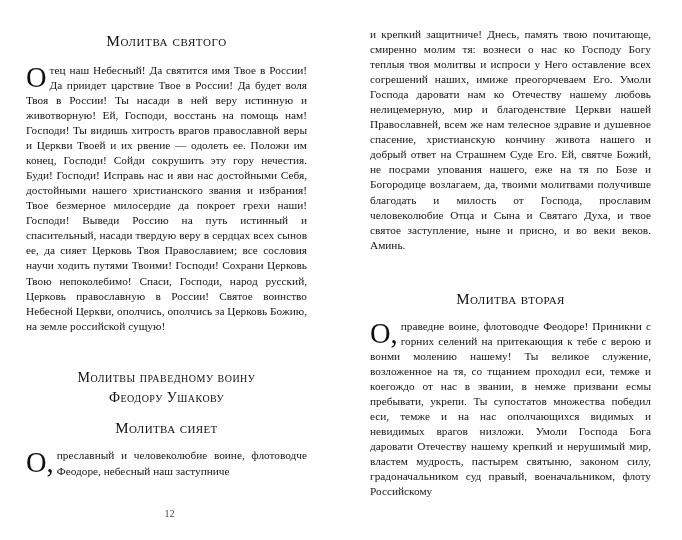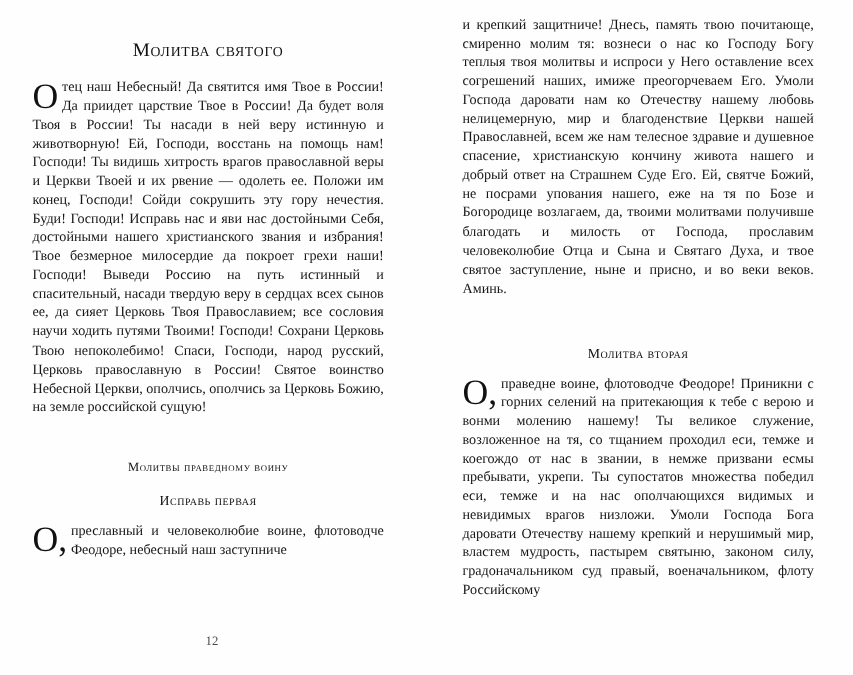--- a/index.html
+++ b/index.html
@@ -21,50 +21,50 @@
     background: #fefefe;
     display: flex;
   }
   .page {
     position: relative;
     width: 341px;
     height: 540px;
     box-sizing: border-box;
   }
   .page-left  { padding: 18px 30px 0 26px; }
-  .page-right { padding: 6px 30px 0 29px; }
+  .page-right { padding: 20px 30px 0 29px; }
 
   .textblock {
     width: 281px;
     position: relative;
   }
 
   
   h1.title {
     font-size: 15.4px;
     font-weight: normal;
     font-variant: small-caps;
     letter-spacing: 0.6px;
     text-align: center;
     line-height: 1.42;
     margin: 12px 0 0 0;
     color: #111;
   }
   h2.section-title {
-    font-size: 10px;
+    font-size: 14px;
     font-weight: normal;
     font-variant: small-caps;
     letter-spacing: 0.5px;
     text-align: center;
     line-height: 1.42;
     margin: 0;
     color: #111;
   }
   h3.sub-title {
-    font-size: 11px;
+    font-size: 15px;
     font-weight: normal;
     font-variant: small-caps;
     letter-spacing: 0.4px;
     text-align: center;
     margin: 0;
     color: #111;
   }
 
   
   p.body {
@@ -115,25 +115,26 @@
       </h1>
 
       <div class="sp-title-body"></div>
 
       <p class="body has-drop">Отец наш Небесный! Да святится имя Твое в России! Да приидет царствие Твое в России! Да будет воля Твоя в России! Ты насади в ней веру истинную и животворную! Ей, Господи, восстань на помощь нам! Господи! Ты видишь хитрость врагов православной веры и Церкви Твоей и их рвение — одолеть ее. Положи им конец, Господи! Сойди сокрушить эту гору нечестия. Буди! Господи! Исправь нас и яви нас достойными Себя, достойными нашего христианского звания и избрания! Твое безмерное милосердие да покроет грехи наши! Господи! Выведи Россию на путь истинный и спасительный, насади твердую веру в сердцах всех сынов ее, да сияет Церковь Твоя Православием; все сословия научи ходить путями Твоими! Господи! Сохрани Церковь Твою непоколебимо! Спаси, Господи, народ русский, Церковь православную в России! Святое воинство Небесной Церкви, ополчись, ополчись за Церковь Божию, на земле российской сущую!</p>
 
       <div class="sp-before-h2"></div>
 
       <h2 class="section-title">
         <span>Молитвы праведному воину</span><br>
+        <span>Феодору Ушакову</span>
       </h2>
 
       <div class="sp-h2-h3"></div>
 
-      <h3 class="sub-title">Исправь первая</h3>
+      <h3 class="sub-title">Молитва сияет</h3>
 
       <div class="sp-h3-body"></div>
 
       <p class="body has-drop">О, преславный и человеколюбие воине, флотоводче Феодоре, небесный наш заступниче</p>
 
     </div>
 
     <div class="folio folio-left">12</div>
   </div>
 

